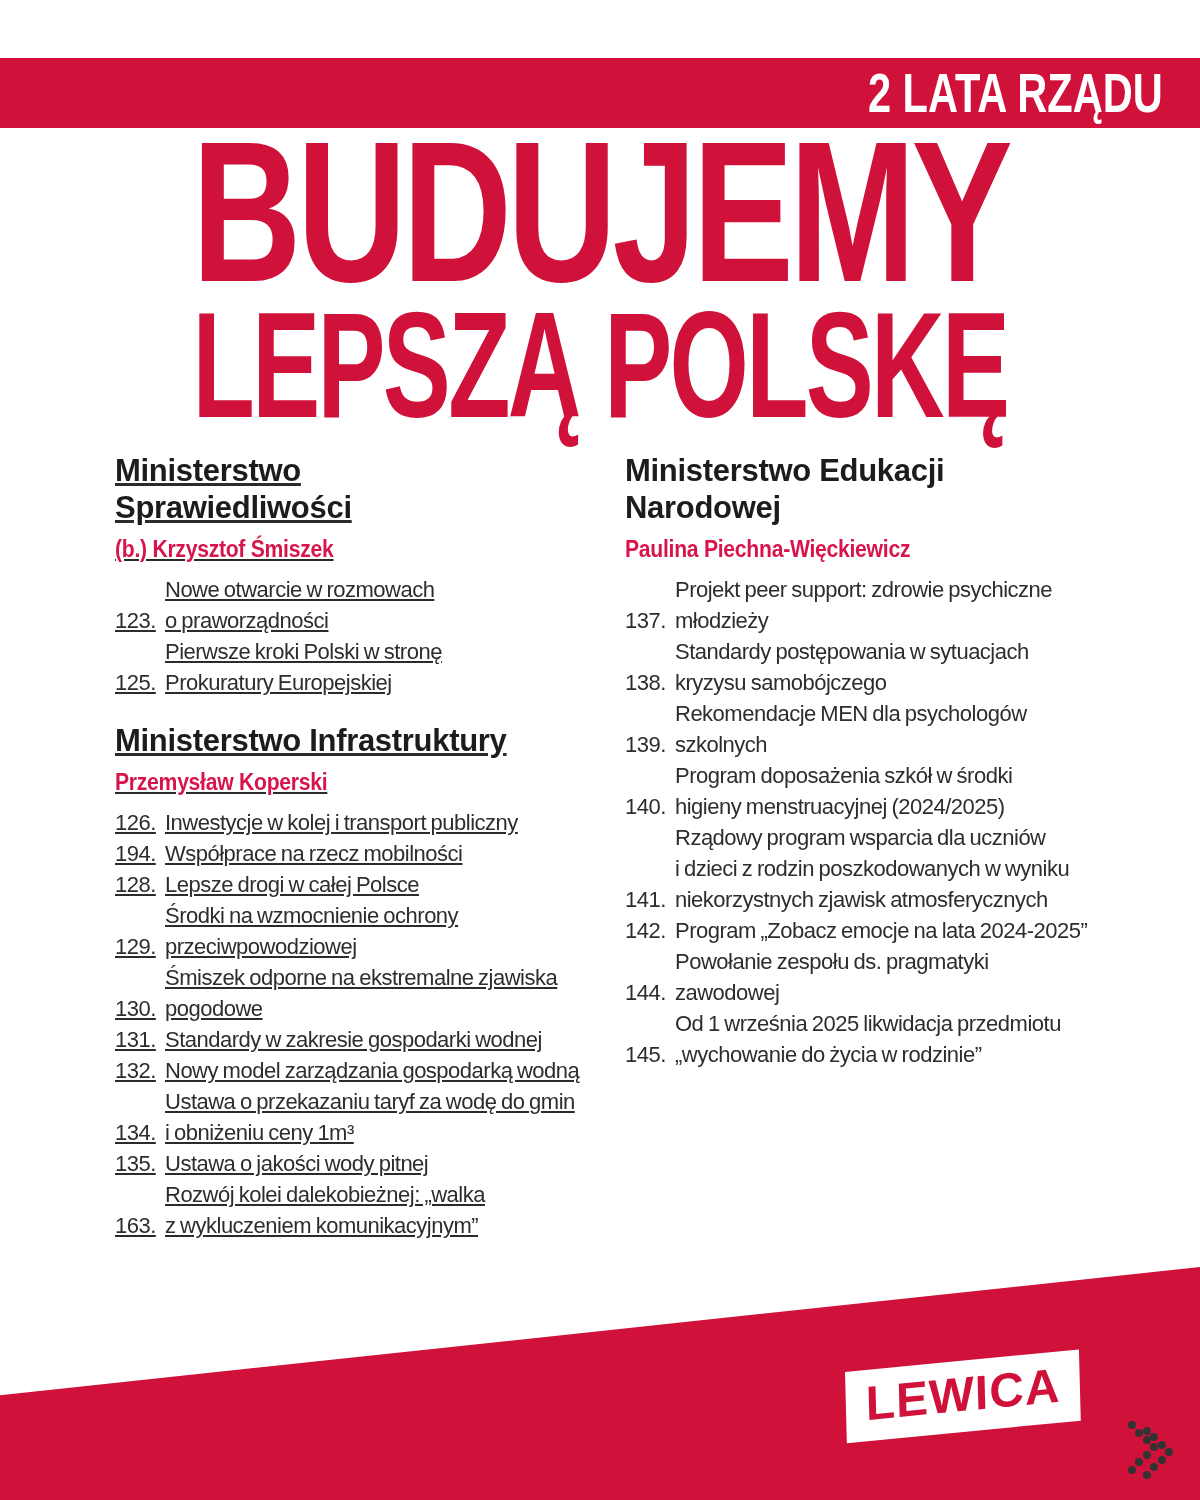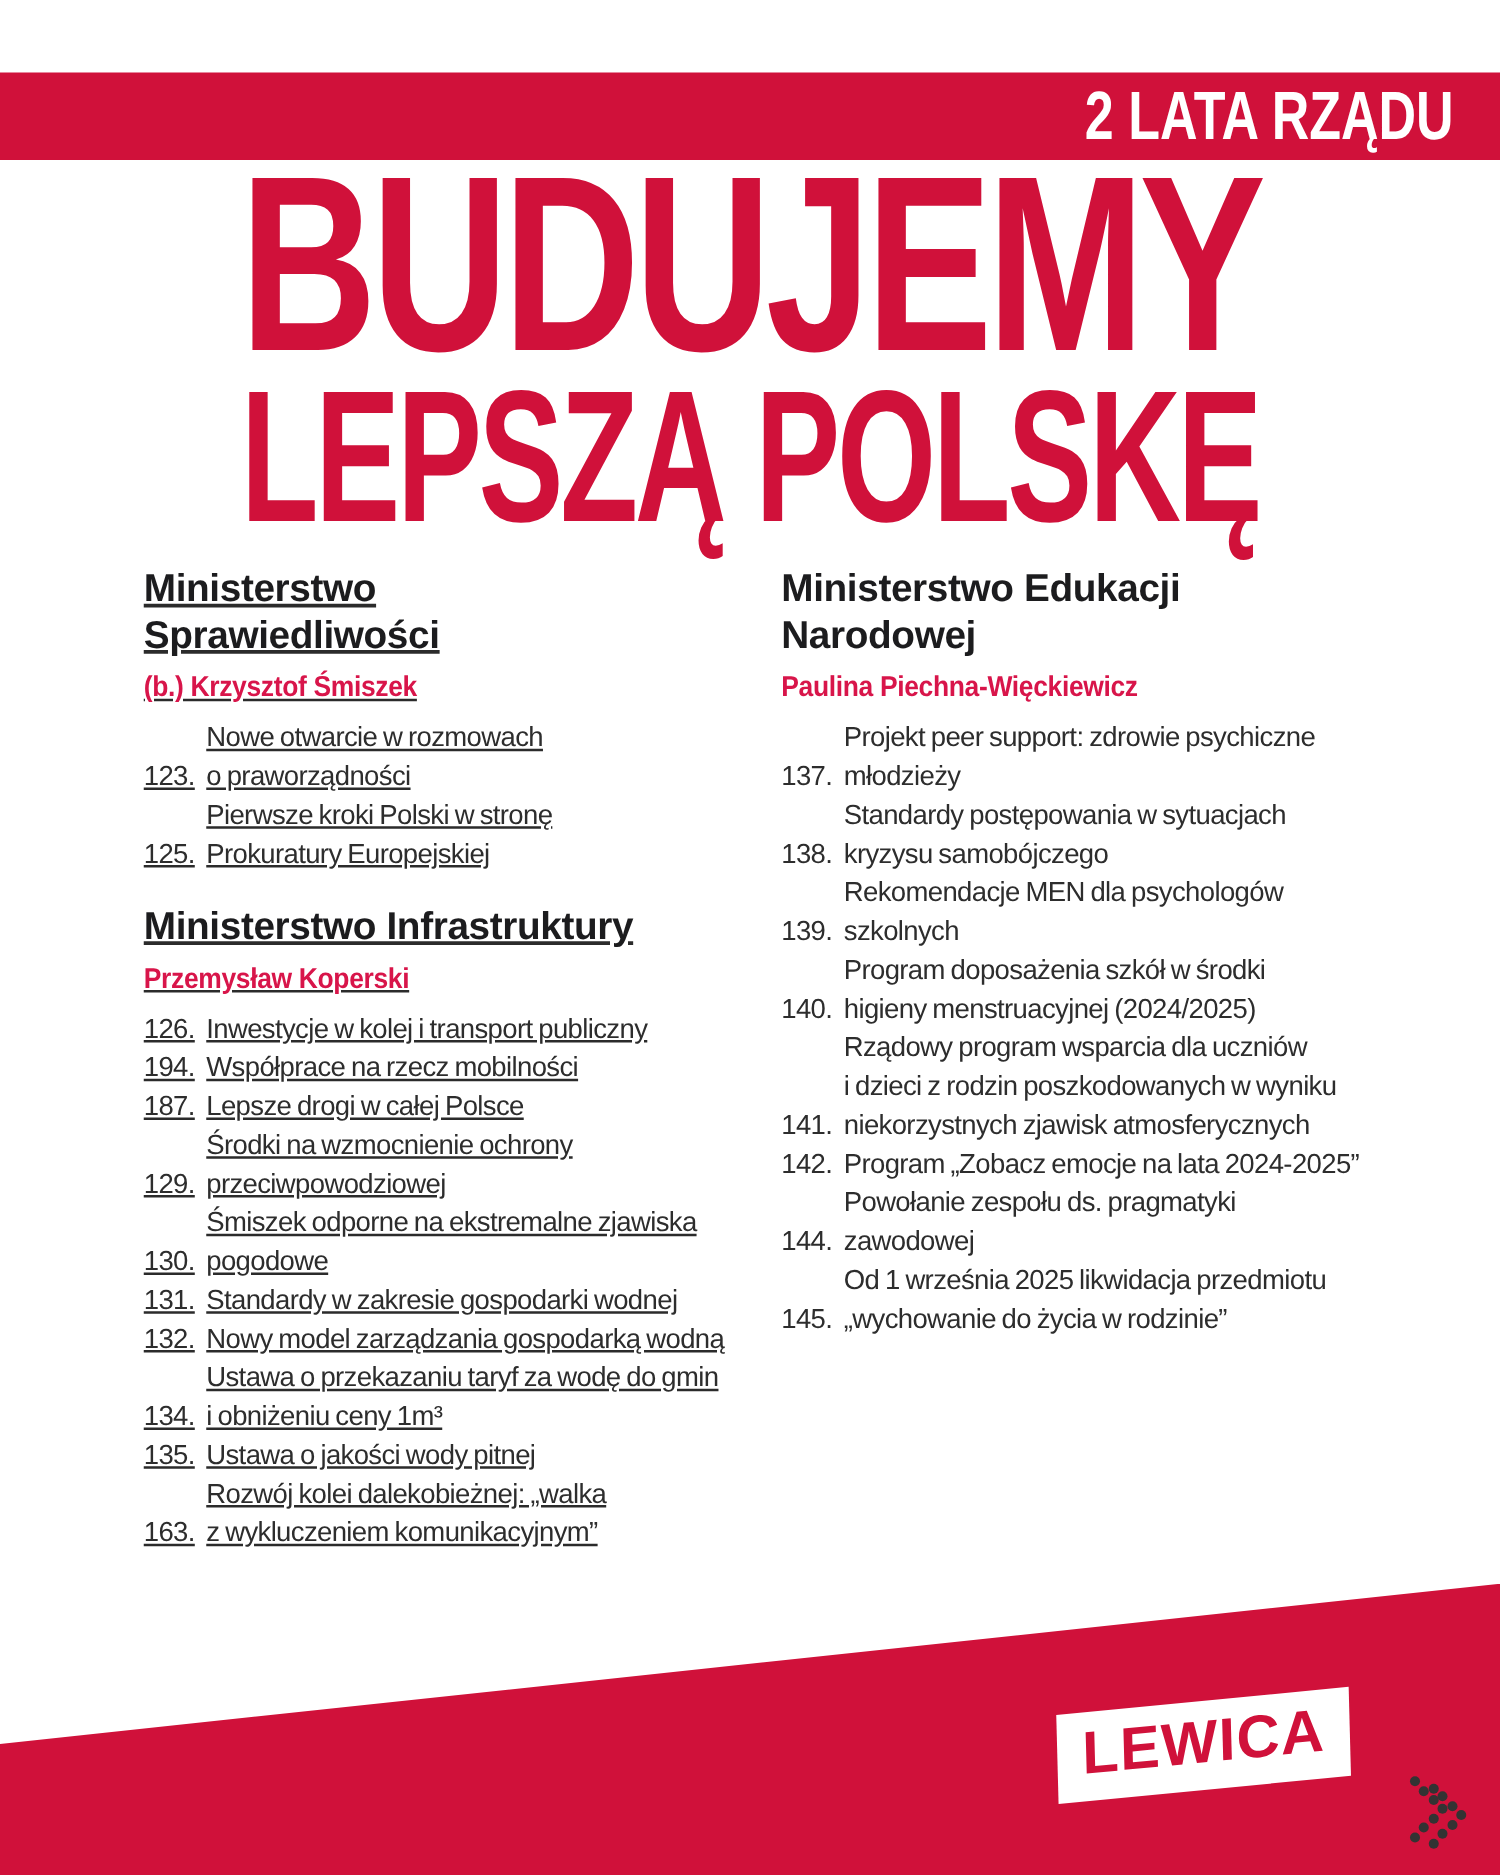--- a/index.html
+++ b/index.html
@@ -176,21 +176,21 @@
         <div class="items">
           <div class="item">
             <span class="num">126.</span>
             <span class="txt">Inwestycje w kolej i transport publiczny</span>
           </div>
           <div class="item">
             <span class="num">194.</span>
             <span class="txt">Współprace na rzecz mobilności</span>
           </div>
           <div class="item">
-            <span class="num">187.</span>
+            <span class="num">128.</span>
             <span class="txt">Lepsze drogi w całej Polsce</span>
           </div>
           <div class="item">
             <span class="num">129.</span>
             <span class="txt">Środki na wzmocnienie ochrony
 przeciwpowodziowej</span>
           </div>
           <div class="item">
             <span class="num">130.</span>
             <span class="txt">Śmiszek odporne na ekstremalne zjawiska

